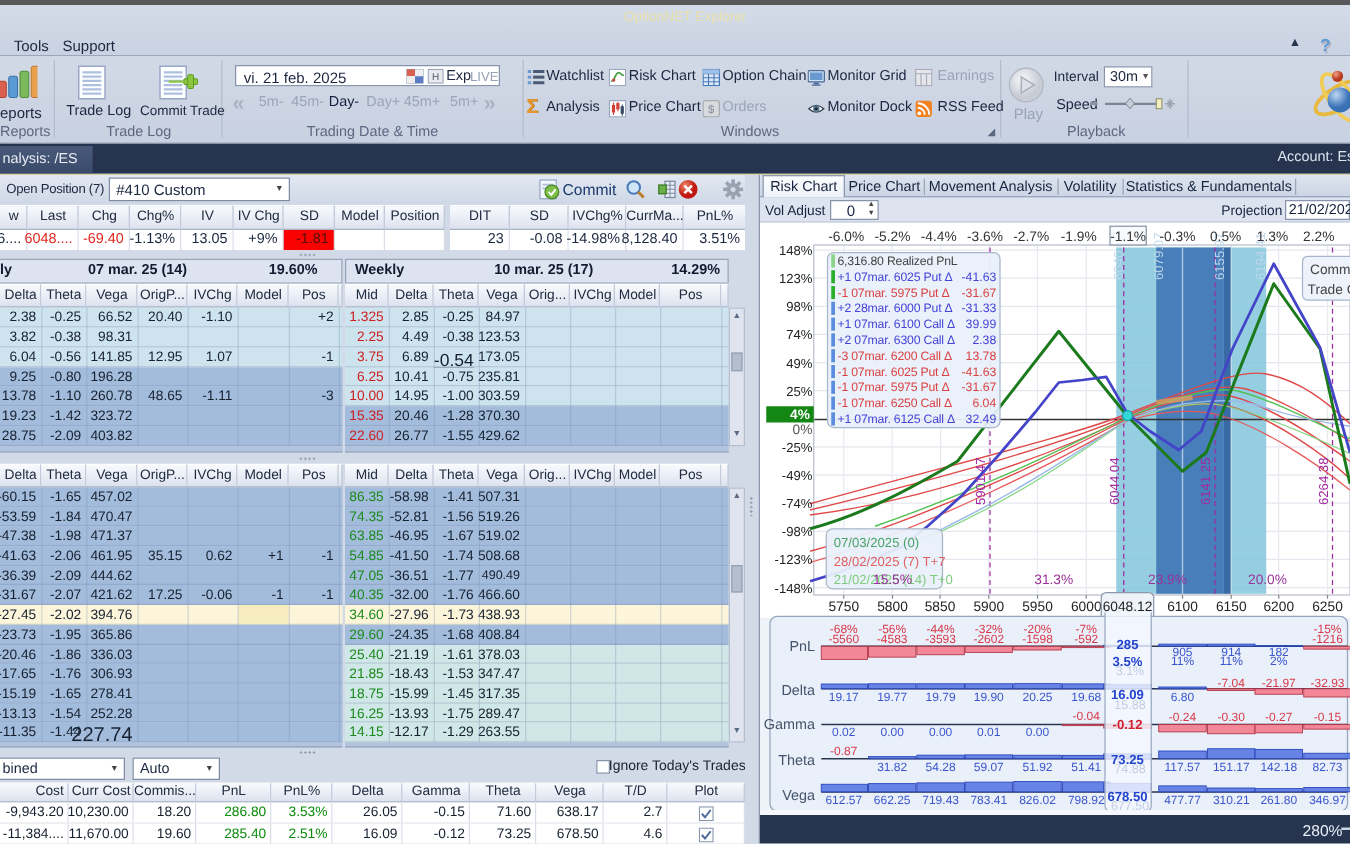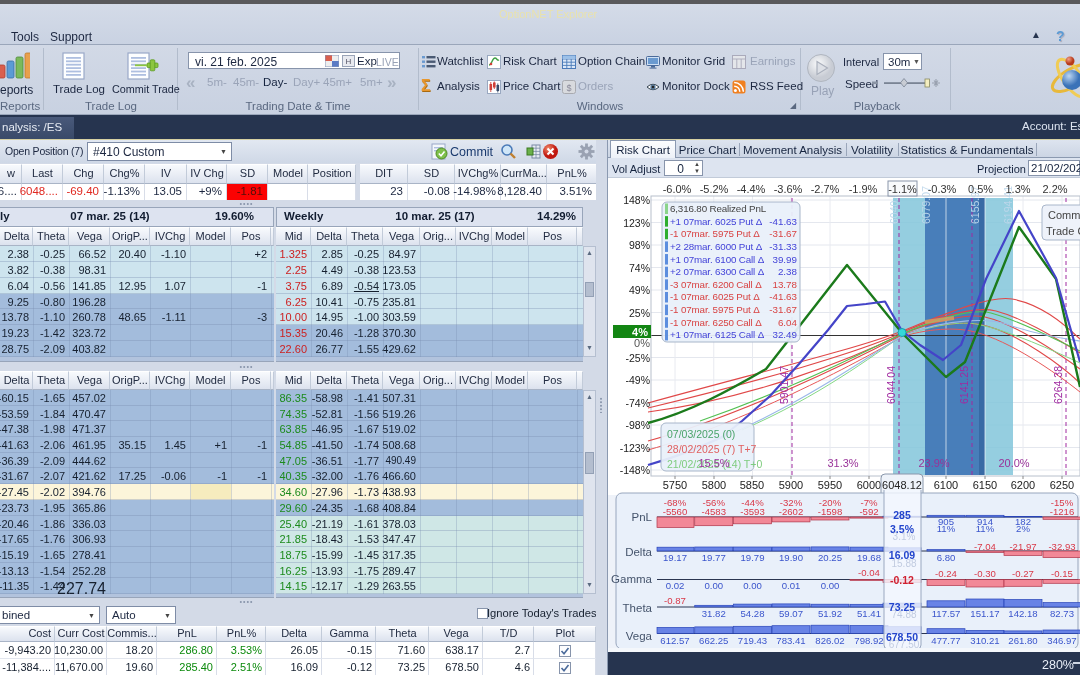--- a/index.html
+++ b/index.html
@@ -474,21 +474,21 @@
 <div class="ab" style="left:347px;top:262px;width:1px;height:16px;background:rgba(120,140,175,0.3);"></div>
 <div class="ab" style="left:383px;top:262px;width:1px;height:16px;background:rgba(120,140,175,0.3);"></div>
 <div class="ab" style="left:420px;top:262px;width:1px;height:16px;background:rgba(120,140,175,0.3);"></div>
 <div class="ab" style="left:456px;top:262px;width:1px;height:16px;background:rgba(120,140,175,0.3);"></div>
 <div class="ab" style="left:492px;top:262px;width:1px;height:16px;background:rgba(120,140,175,0.3);"></div>
 <div class="ab" style="left:528px;top:262px;width:1px;height:16px;background:rgba(120,140,175,0.3);"></div>
 <div class="ab" style="left:577px;top:262px;width:1px;height:16px;background:rgba(120,140,175,0.3);"></div>
 <div class="ab" style="left:276px;top:278px;width:307px;height:16px;background:#cde4ee;border-bottom:1px solid rgba(120,140,175,0.35);"></div>
 <div class="tx" style="right:773px;top:280px;font-size:11px;color:#cc1f1f;">3.75</div>
 <div class="tx" style="right:737px;top:280px;font-size:11px;color:#16202f;">6.89</div>
-<div class="tx" style="right:701px;top:280px;font-size:11px;color:#16202f;text-decoration:underline;">-0.54</div>
+<div class="tx" style="right:701px;top:280px;font-size:14px;color:#16202f;text-decoration:underline;">-0.54</div>
 <div class="tx" style="right:664px;top:280px;font-size:11px;color:#16202f;">173.05</div>
 <div class="tx" style="right:628px;top:280px;font-size:11px;color:#16202f;"></div>
 <div class="tx" style="right:592px;top:280px;font-size:11px;color:#16202f;"></div>
 <div class="tx" style="right:556px;top:280px;font-size:11px;color:#16202f;"></div>
 <div class="tx" style="right:507px;top:280px;font-size:11px;color:#16202f;"></div>
 <div class="ab" style="left:311px;top:278px;width:1px;height:16px;background:rgba(120,140,175,0.3);"></div>
 <div class="ab" style="left:347px;top:278px;width:1px;height:16px;background:rgba(120,140,175,0.3);"></div>
 <div class="ab" style="left:383px;top:278px;width:1px;height:16px;background:rgba(120,140,175,0.3);"></div>
 <div class="ab" style="left:420px;top:278px;width:1px;height:16px;background:rgba(120,140,175,0.3);"></div>
 <div class="ab" style="left:456px;top:278px;width:1px;height:16px;background:rgba(120,140,175,0.3);"></div>
@@ -647,21 +647,21 @@
 <div class="ab" style="left:110px;top:421px;width:1px;height:16px;background:rgba(120,140,175,0.3);"></div>
 <div class="ab" style="left:150px;top:421px;width:1px;height:16px;background:rgba(120,140,175,0.3);"></div>
 <div class="ab" style="left:190px;top:421px;width:1px;height:16px;background:rgba(120,140,175,0.3);"></div>
 <div class="ab" style="left:231px;top:421px;width:1px;height:16px;background:rgba(120,140,175,0.3);"></div>
 <div class="ab" style="left:271px;top:421px;width:1px;height:16px;background:rgba(120,140,175,0.3);"></div>
 <div class="ab" style="left:0px;top:437px;width:274px;height:16px;background:#a3bcdc;border-bottom:1px solid rgba(120,140,175,0.35);"></div>
 <div class="tx" style="right:1051px;top:439px;font-size:11px;color:#16202f;">-41.63</div>
 <div class="tx" style="right:1015px;top:439px;font-size:11px;color:#16202f;">-2.06</div>
 <div class="tx" style="right:974px;top:439px;font-size:11px;color:#16202f;">461.95</div>
 <div class="tx" style="right:934px;top:439px;font-size:11px;color:#16202f;">35.15</div>
-<div class="tx" style="right:894px;top:439px;font-size:11px;color:#16202f;">1.45</div>
+<div class="tx" style="right:894px;top:439px;font-size:11px;color:#16202f;">0.62</div>
 <div class="tx" style="right:853px;top:439px;font-size:11px;color:#16202f;">+1</div>
 <div class="tx" style="right:813px;top:439px;font-size:11px;color:#16202f;">-1</div>
 <div class="ab" style="left:33px;top:437px;width:1px;height:16px;background:rgba(120,140,175,0.3);"></div>
 <div class="ab" style="left:69px;top:437px;width:1px;height:16px;background:rgba(120,140,175,0.3);"></div>
 <div class="ab" style="left:110px;top:437px;width:1px;height:16px;background:rgba(120,140,175,0.3);"></div>
 <div class="ab" style="left:150px;top:437px;width:1px;height:16px;background:rgba(120,140,175,0.3);"></div>
 <div class="ab" style="left:190px;top:437px;width:1px;height:16px;background:rgba(120,140,175,0.3);"></div>
 <div class="ab" style="left:231px;top:437px;width:1px;height:16px;background:rgba(120,140,175,0.3);"></div>
 <div class="ab" style="left:271px;top:437px;width:1px;height:16px;background:rgba(120,140,175,0.3);"></div>
 <div class="ab" style="left:0px;top:453px;width:274px;height:15px;background:#a3bcdc;border-bottom:1px solid rgba(120,140,175,0.35);"></div>

